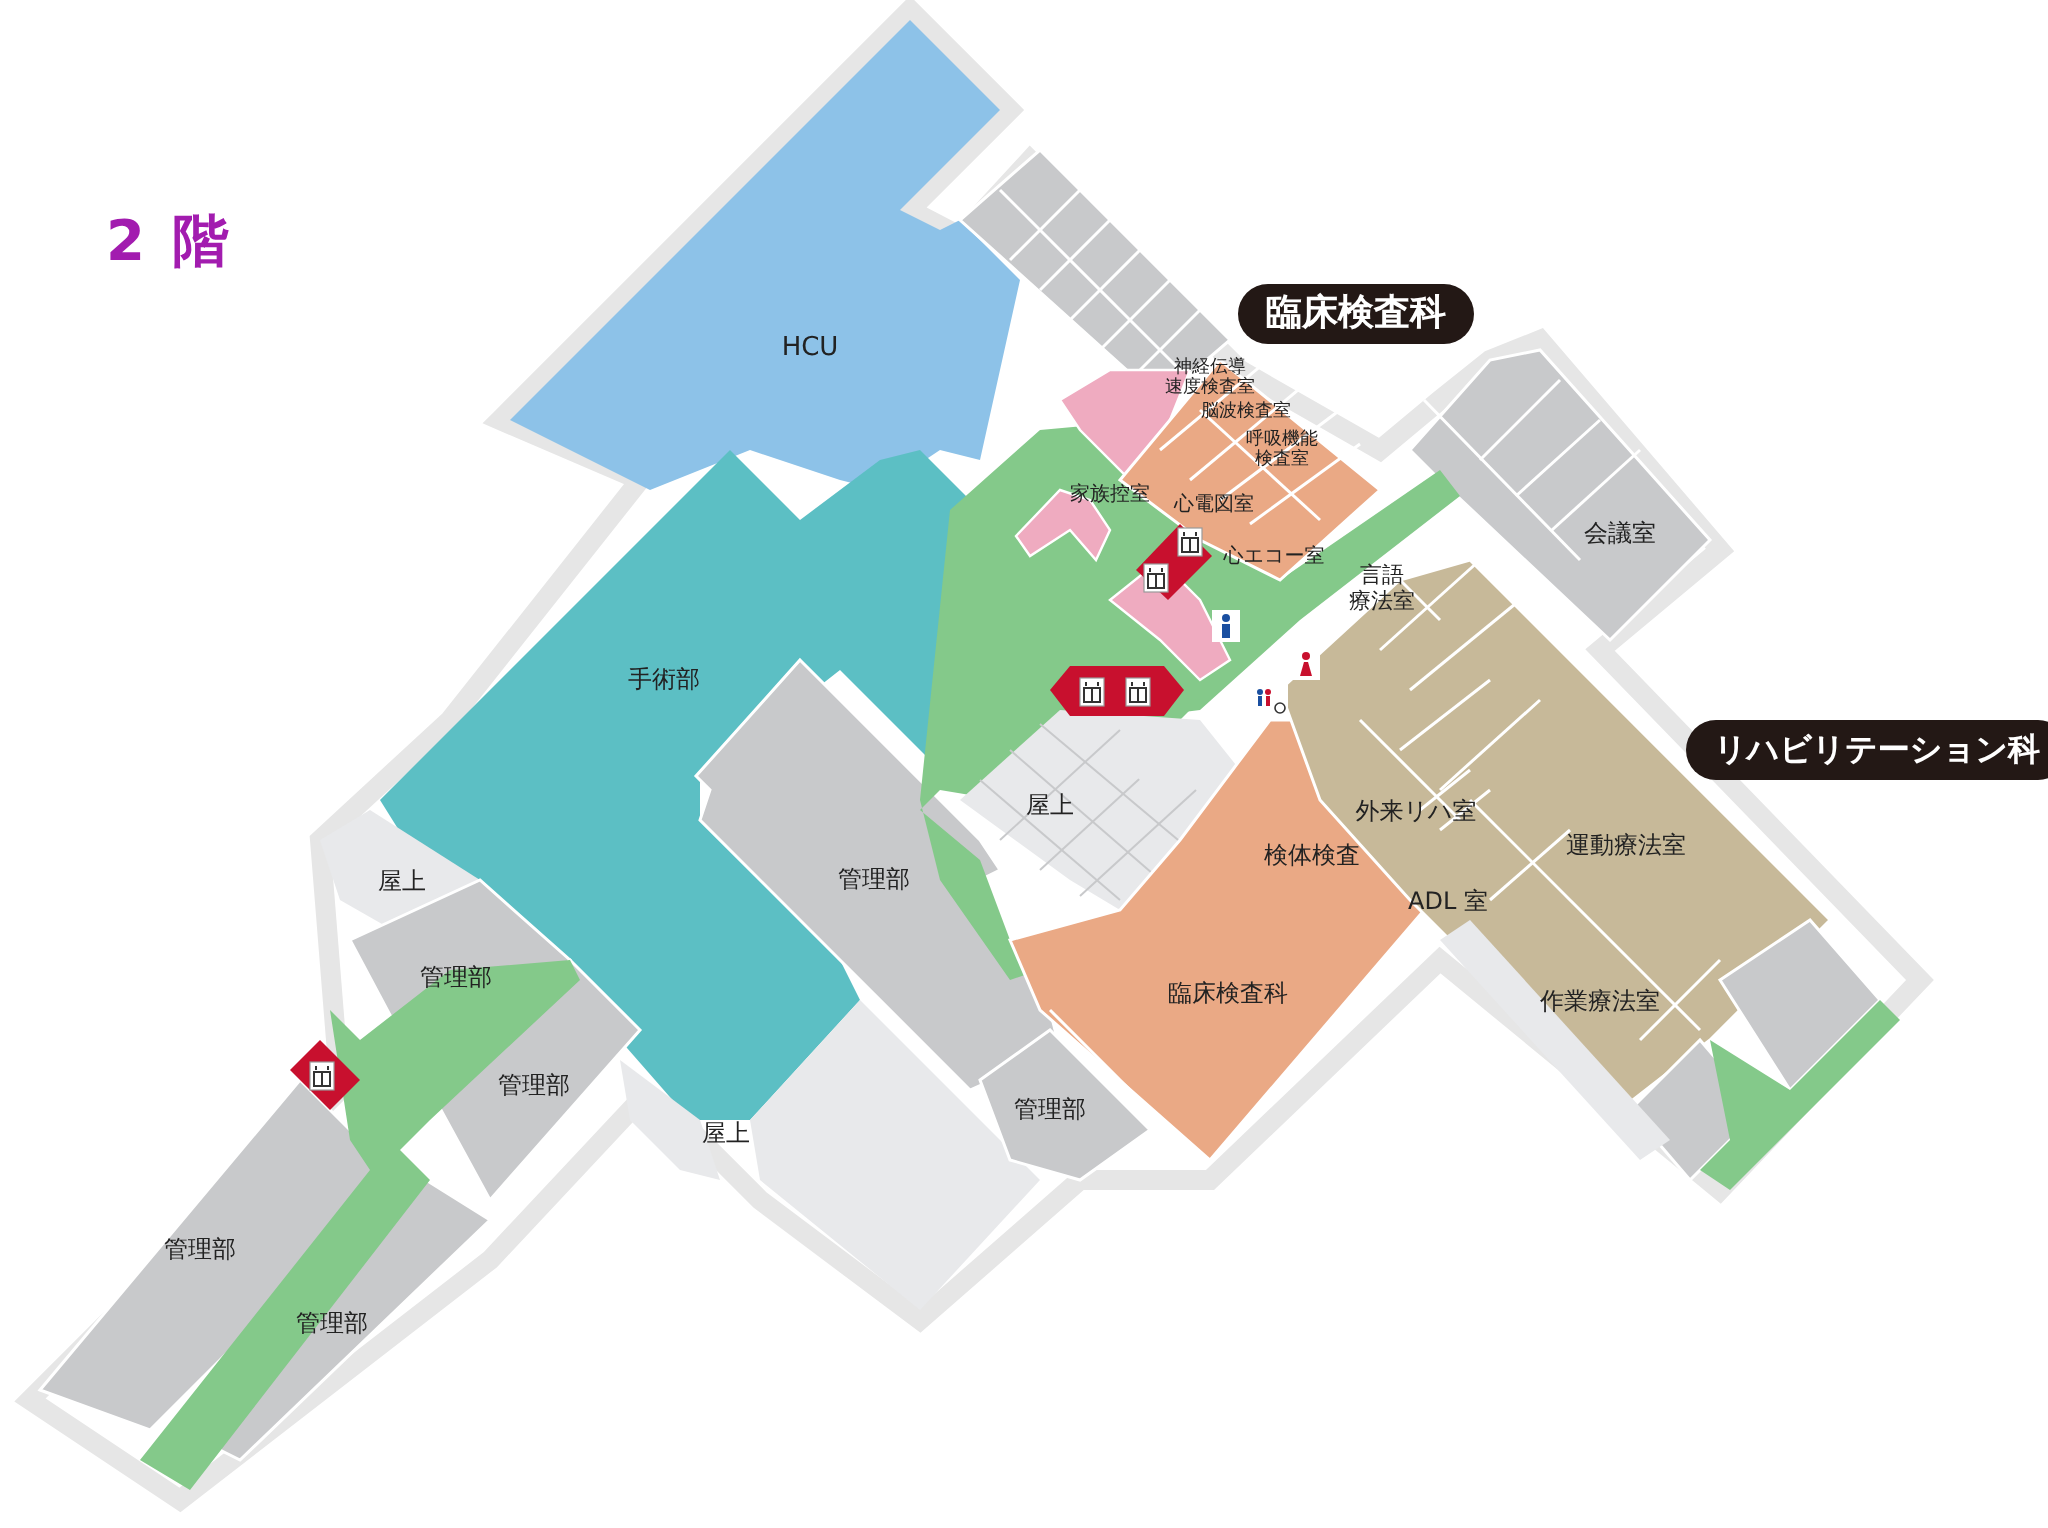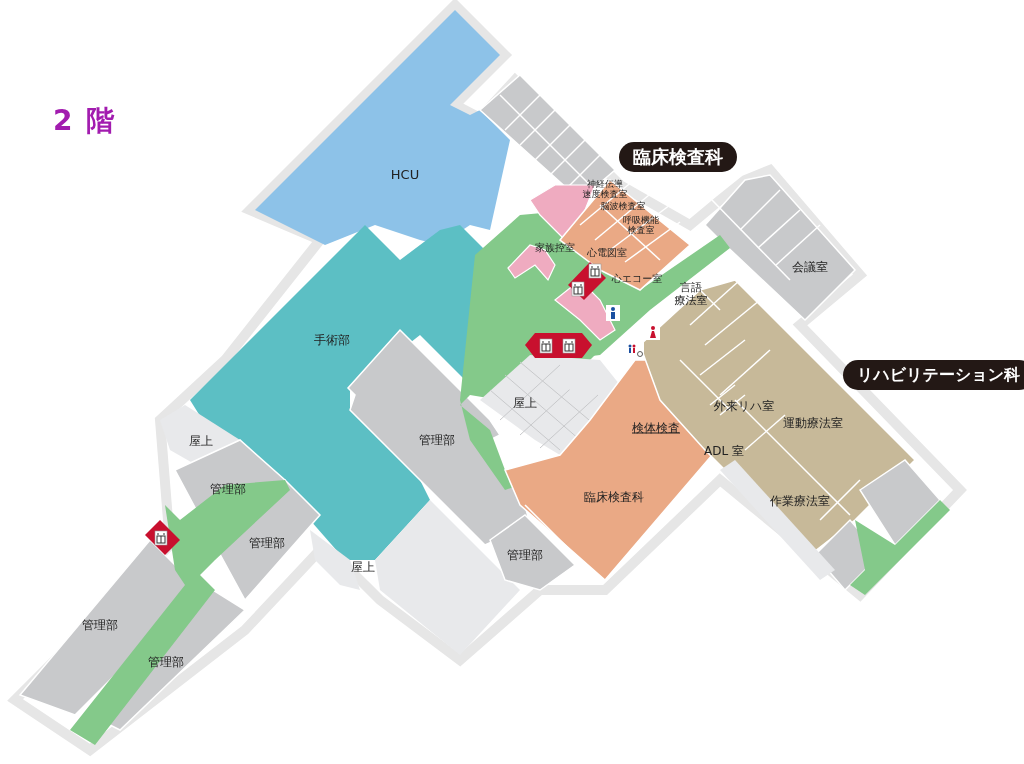--- a/index.html
+++ b/index.html
@@ -187,18 +187,18 @@
 <div class="room-label small" style="left:605px;top:189px;white-space:pre;">神経伝導
 速度検査室</div>
 <div class="room-label small" style="left:623px;top:206px;">脳波検査室</div>
 <div class="room-label small" style="left:641px;top:225px;white-space:pre;">呼吸機能
 検査室</div>
 <div class="room-label small" style="left:607px;top:253px;font-size:10px;">心電図室</div>
 <div class="room-label small" style="left:637px;top:279px;font-size:10px;">心エコー室</div>
 <div class="room-label" style="left:691px;top:294px;white-space:pre;font-size:11px;">言語
 療法室</div>
 <div class="room-label" style="left:810px;top:267px;">会議室</div>
-<div class="room-label" style="left:656px;top:428px;text-decoration:underline;">検体検査</div>
+<div class="room-label" style="left:656px;top:428px;">検体検査</div>
 <div class="room-label" style="left:614px;top:497px;">臨床検査科</div>
-<div class="room-label" style="left:744px;top:406px;">外来リハ室</div>
+<div class="room-label" style="left:708px;top:406px;">外来リハ室</div>
 <div class="room-label" style="left:813px;top:423px;">運動療法室</div>
 <div class="room-label" style="left:724px;top:451px;">ADL 室</div>
 <div class="room-label" style="left:800px;top:501px;">作業療法室</div>
 
 </body></html>

